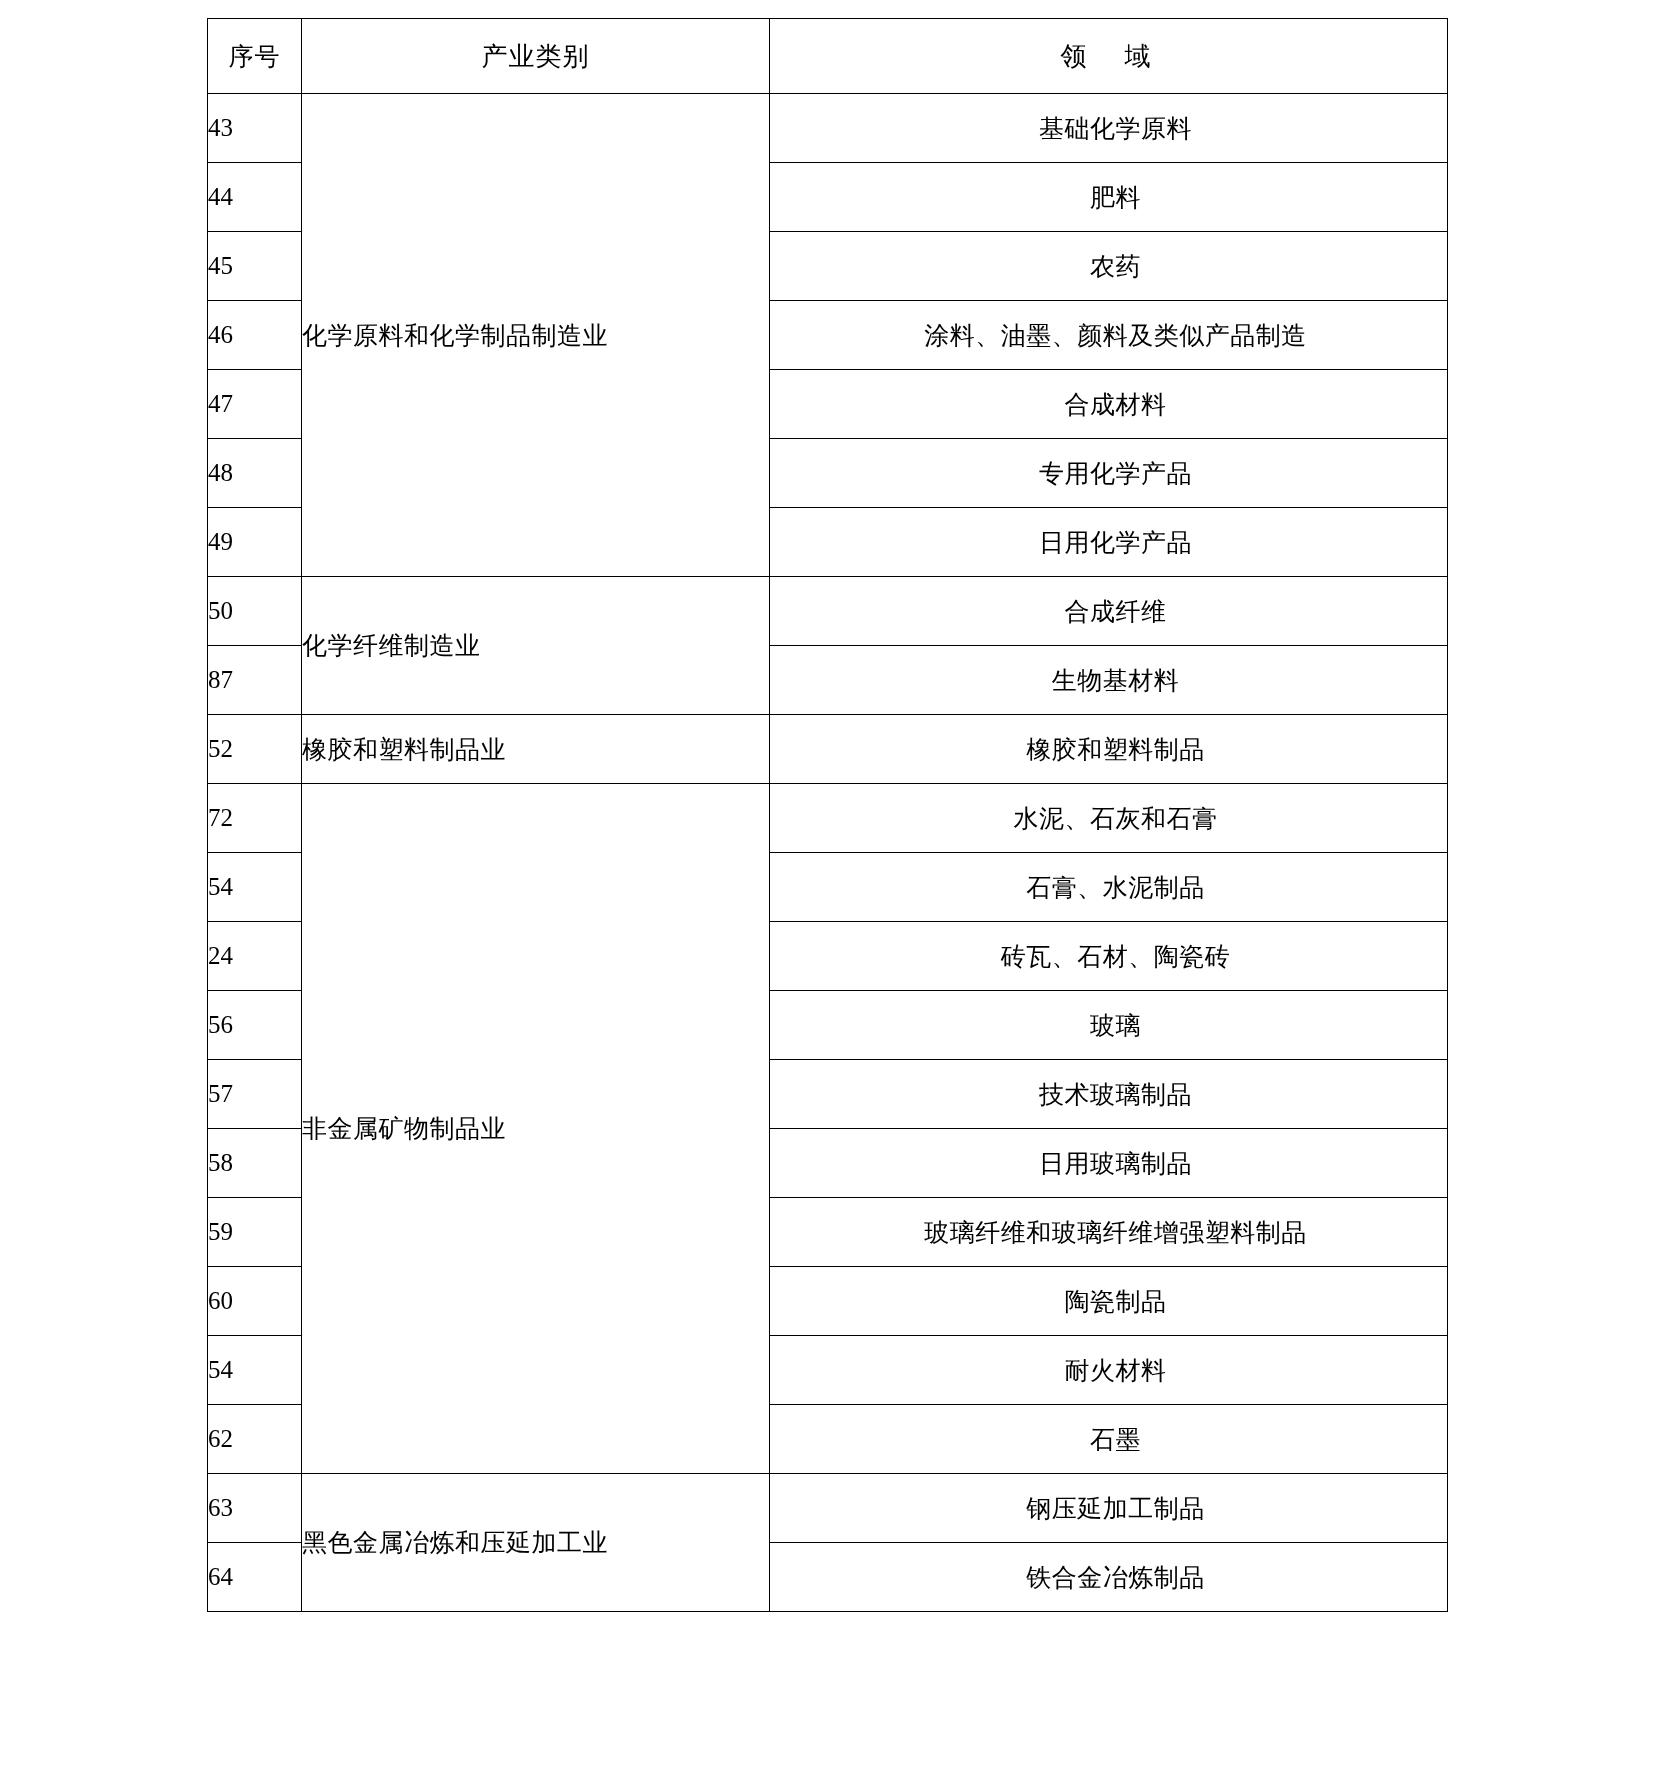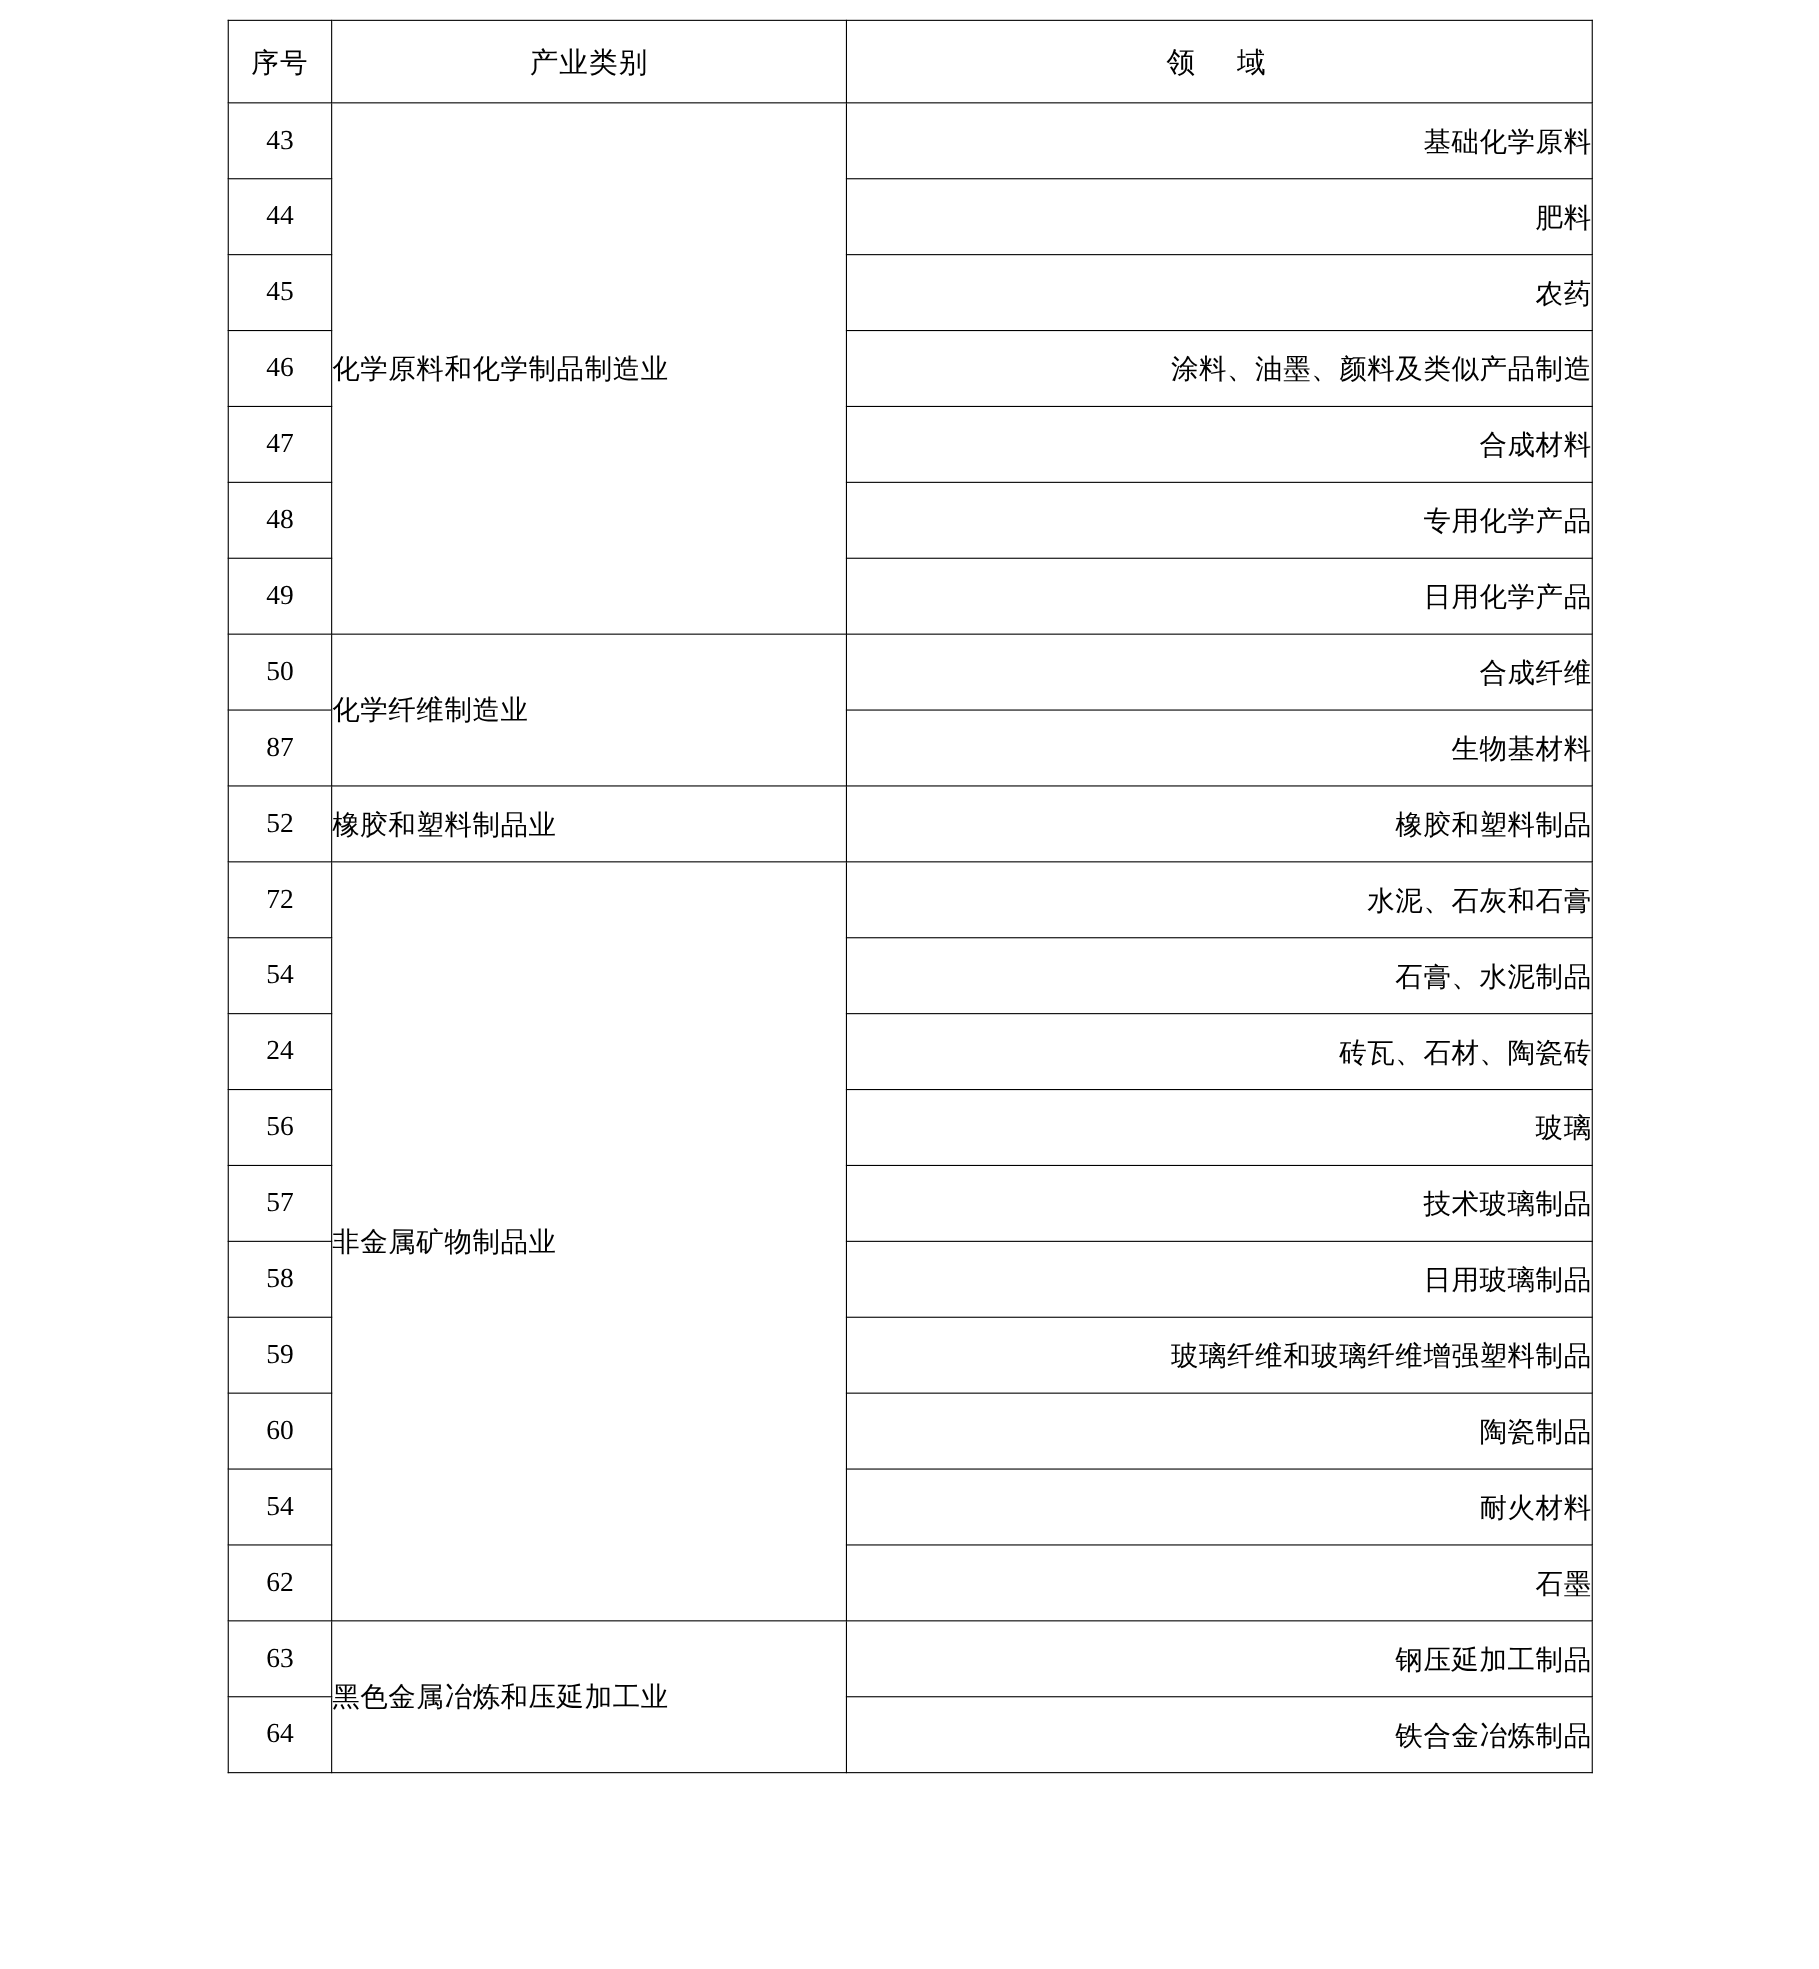--- a/index.html
+++ b/index.html
@@ -44,30 +44,30 @@
     height: 74px;
     text-align: center;
     font-size: 26px;
     letter-spacing: 1px;
   }
   thead td.head-no { font-size: 25px; }
   thead td.head-field { letter-spacing: 6px; }
 
   tbody td.no-cell {
     height: 68px;
-    text-align: center;
+    text-align: left;
     font-size: 25px;
   }
   tbody td.cat-cell {
     text-align: left;
     font-size: 25px;
     letter-spacing: 0.5px;
   }
   tbody td.field-cell {
-    text-align: right;
+    text-align: center;
     font-size: 25px;
     padding-left: 14px;
     letter-spacing: 0.5px;
   }
 </style>
 </head>
 <body>
 
 <div class="page">
   <div class="table-wrap">

